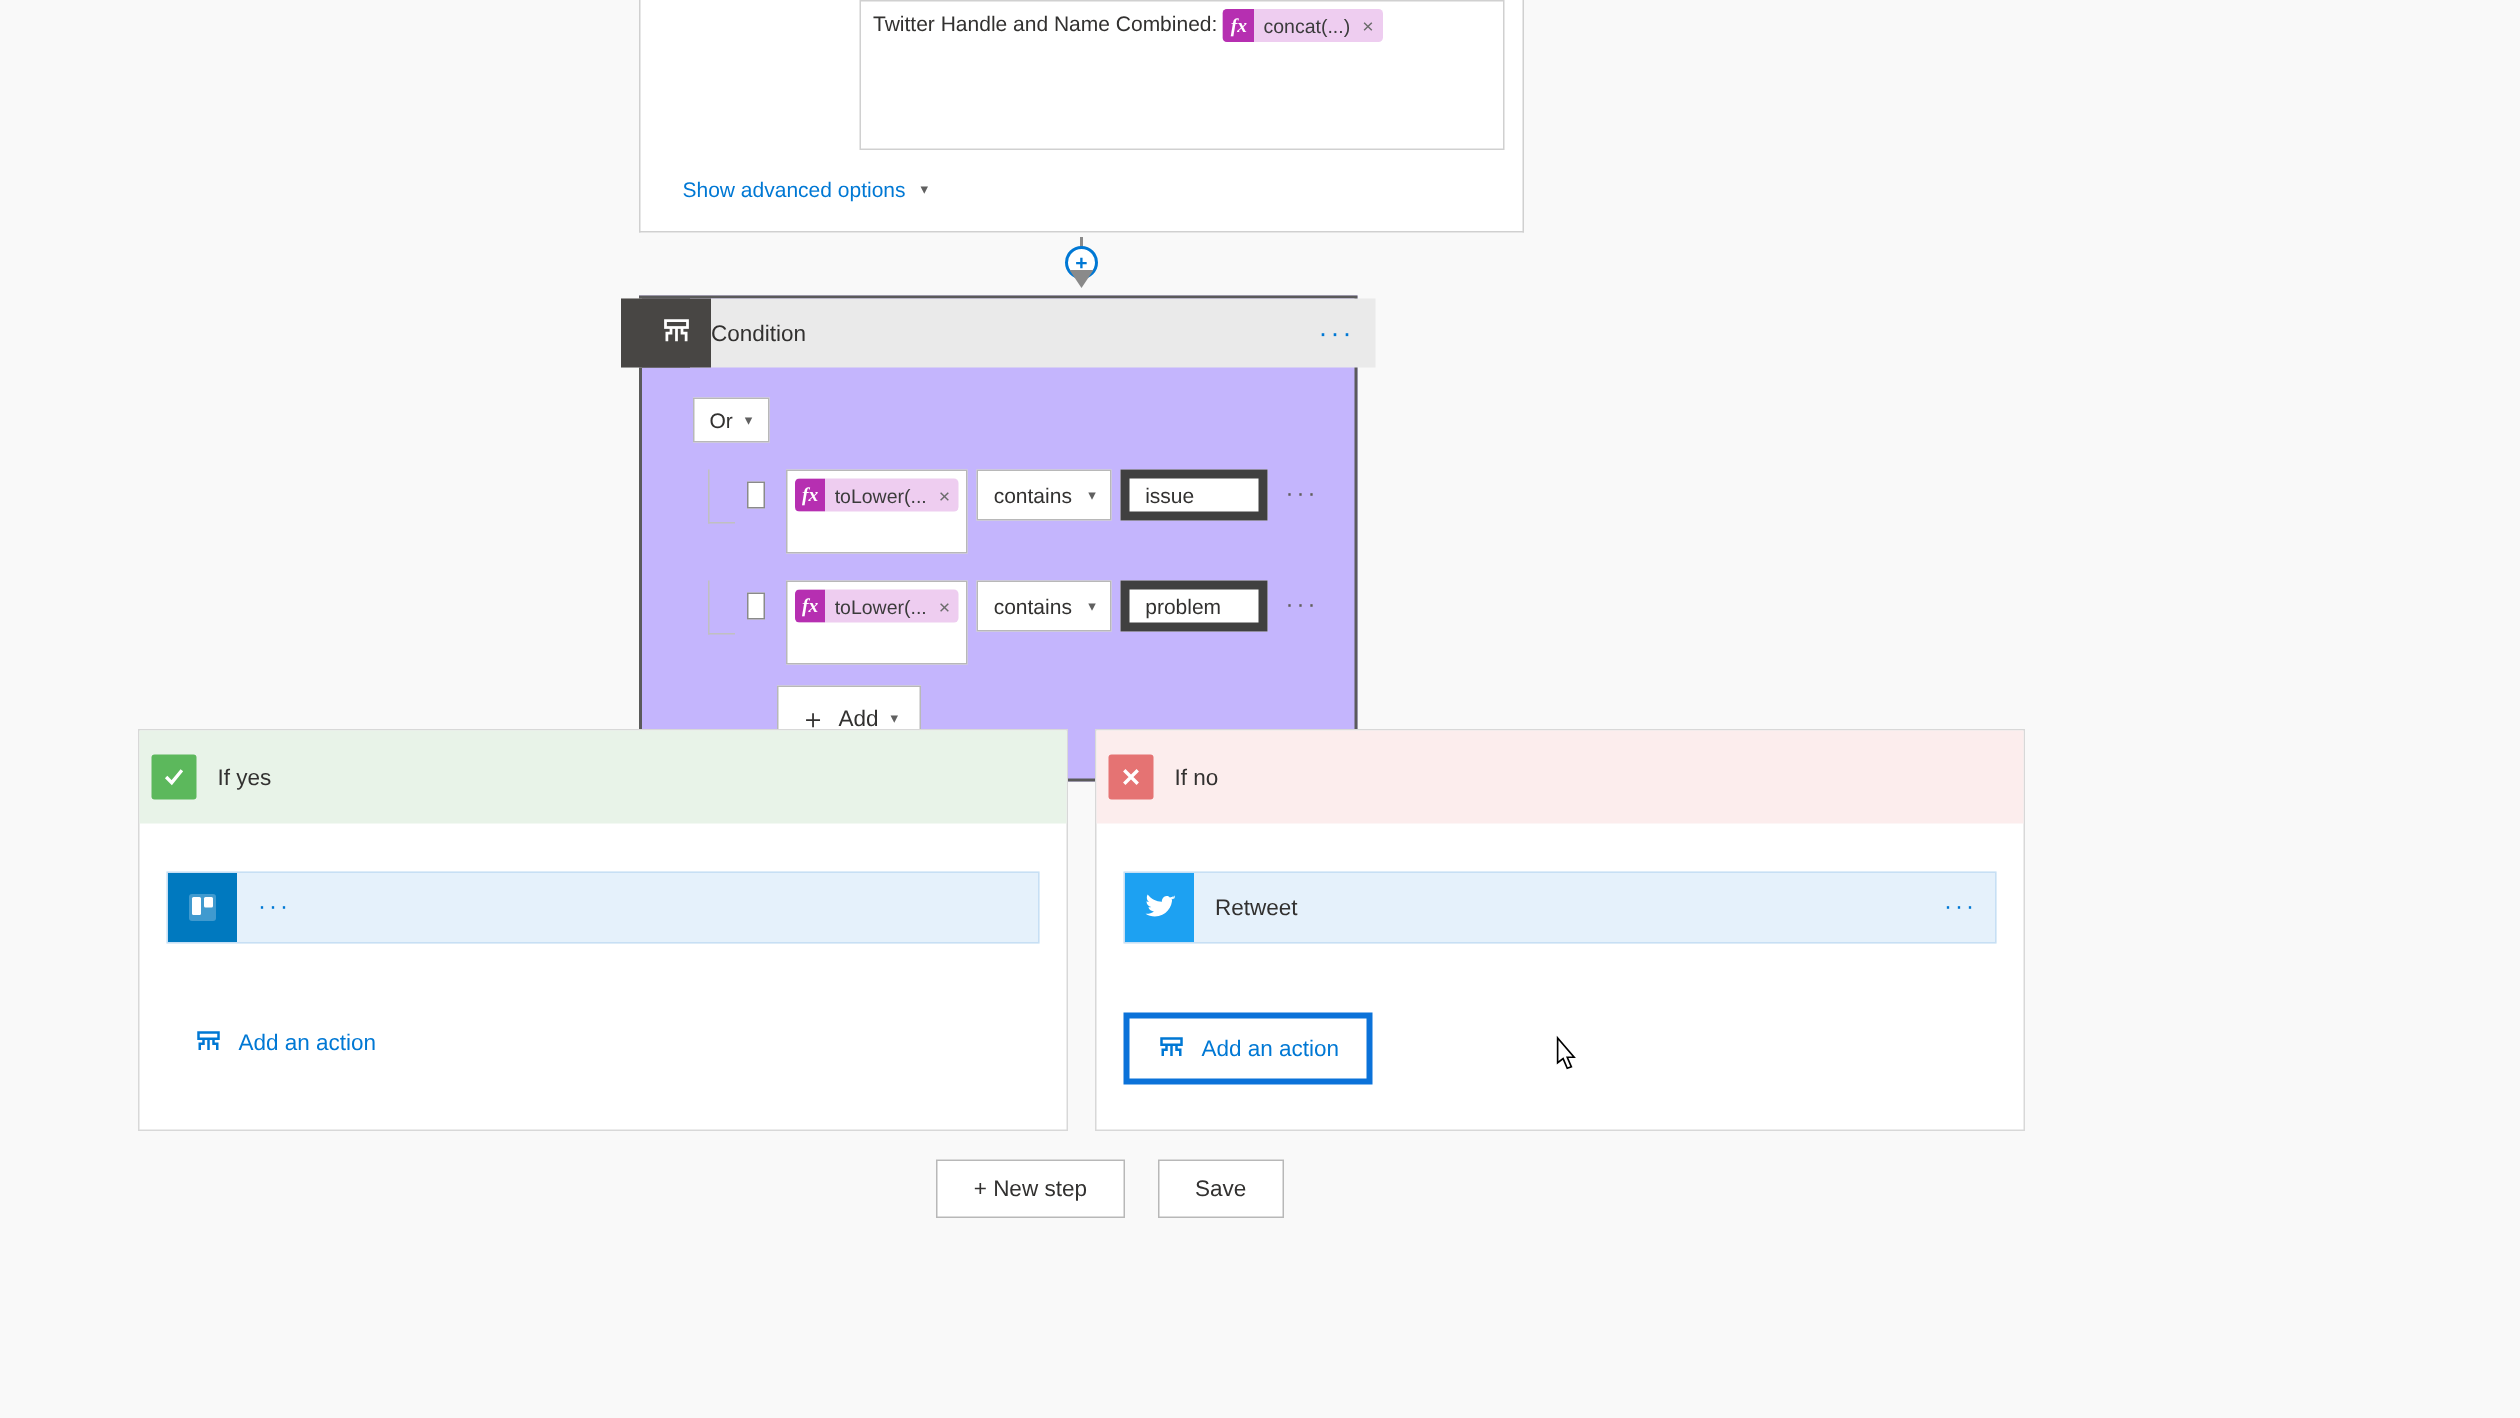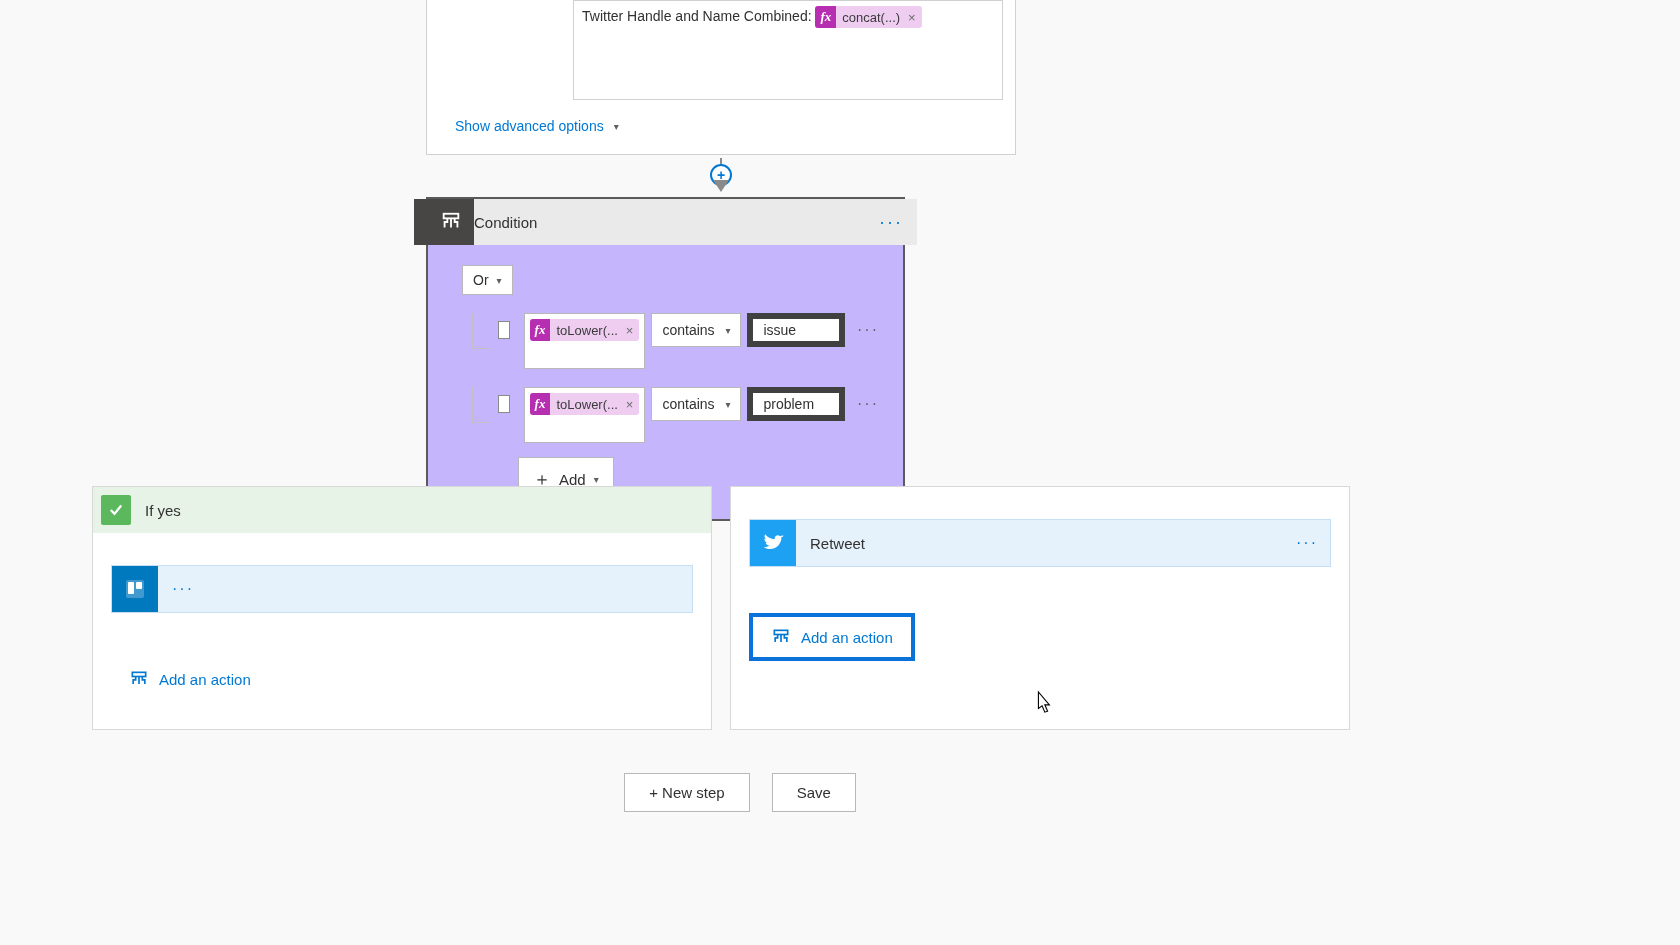--- a/index.html
+++ b/index.html
@@ -203,21 +203,21 @@
     left: 92px;
     width: 1258px;
     display:flex; gap: 18px;
   }
   .branch {
     flex: 1;
     background:#fff;
     border: 1px solid #d8d8d8;
   }
   .branch-header {
-    height: 46px;
+    height: 62px;
     display:flex; align-items:center;
     padding: 0 14px;
     gap: 14px;
     font-size: 15px;
   }
   .branch-yes .branch-header { background:#e8f3e8; }
   .branch-no  .branch-header { background:#fceded; }
   .branch-icon {
     width: 30px; height:30px;
     border-radius: 2px;
@@ -409,20 +409,28 @@
                 <rect x="4" y="4" width="16" height="5"></rect>
                 <path d="M8 9 v4 h-3 v5 M16 9 v4 h3 v5 M12 9 v9"></path>
               </svg>
             <span>Add an action</span>
           </div>
         </div>
       </div>
     </div>
 
     <div class="branch branch-no">
+      <div class="branch-header">
+        <div class="branch-icon">
+          <svg viewBox="0 0 24 24" stroke="#fff" stroke-width="3" fill="none">
+              <path d="M6 6 L18 18 M18 6 L6 18"></path>
+            </svg>
+        </div>
+        <span>If no</span>
+      </div>
       <div class="branch-body">
         <div class="action-card">
           <div class="action-icon twitter-icon">
             <svg viewBox="0 0 24 24">
                 <path d="M22 5.8c-.7.3-1.5.6-2.3.7.8-.5 1.5-1.3 1.8-2.2-.8.5-1.7.8-2.6 1-1.5-1.6-4-1.1-5 1-.3.6-.4 1.2-.3 1.9C9.8 8 6.4 6.2 4.1 3.3c-1 1.8-.5 4 .9 5-0.6 0-1.2-.2-1.7-.5 0 1.9 1.3 3.5 3.1 3.9-.6.2-1.2.2-1.8.1.5 1.6 2 2.7 3.7 2.8-1.6 1.2-3.6 1.8-5.6 1.6 1.8 1.2 4 1.8 6.2 1.8 7.5 0 11.8-6.4 11.5-12.1.8-.6 1.5-1.3 2-2.1z"></path>
               </svg>
           </div>
           <span class="action-title">Retweet</span>
           <span class="action-ellipsis">···</span>
         </div>

